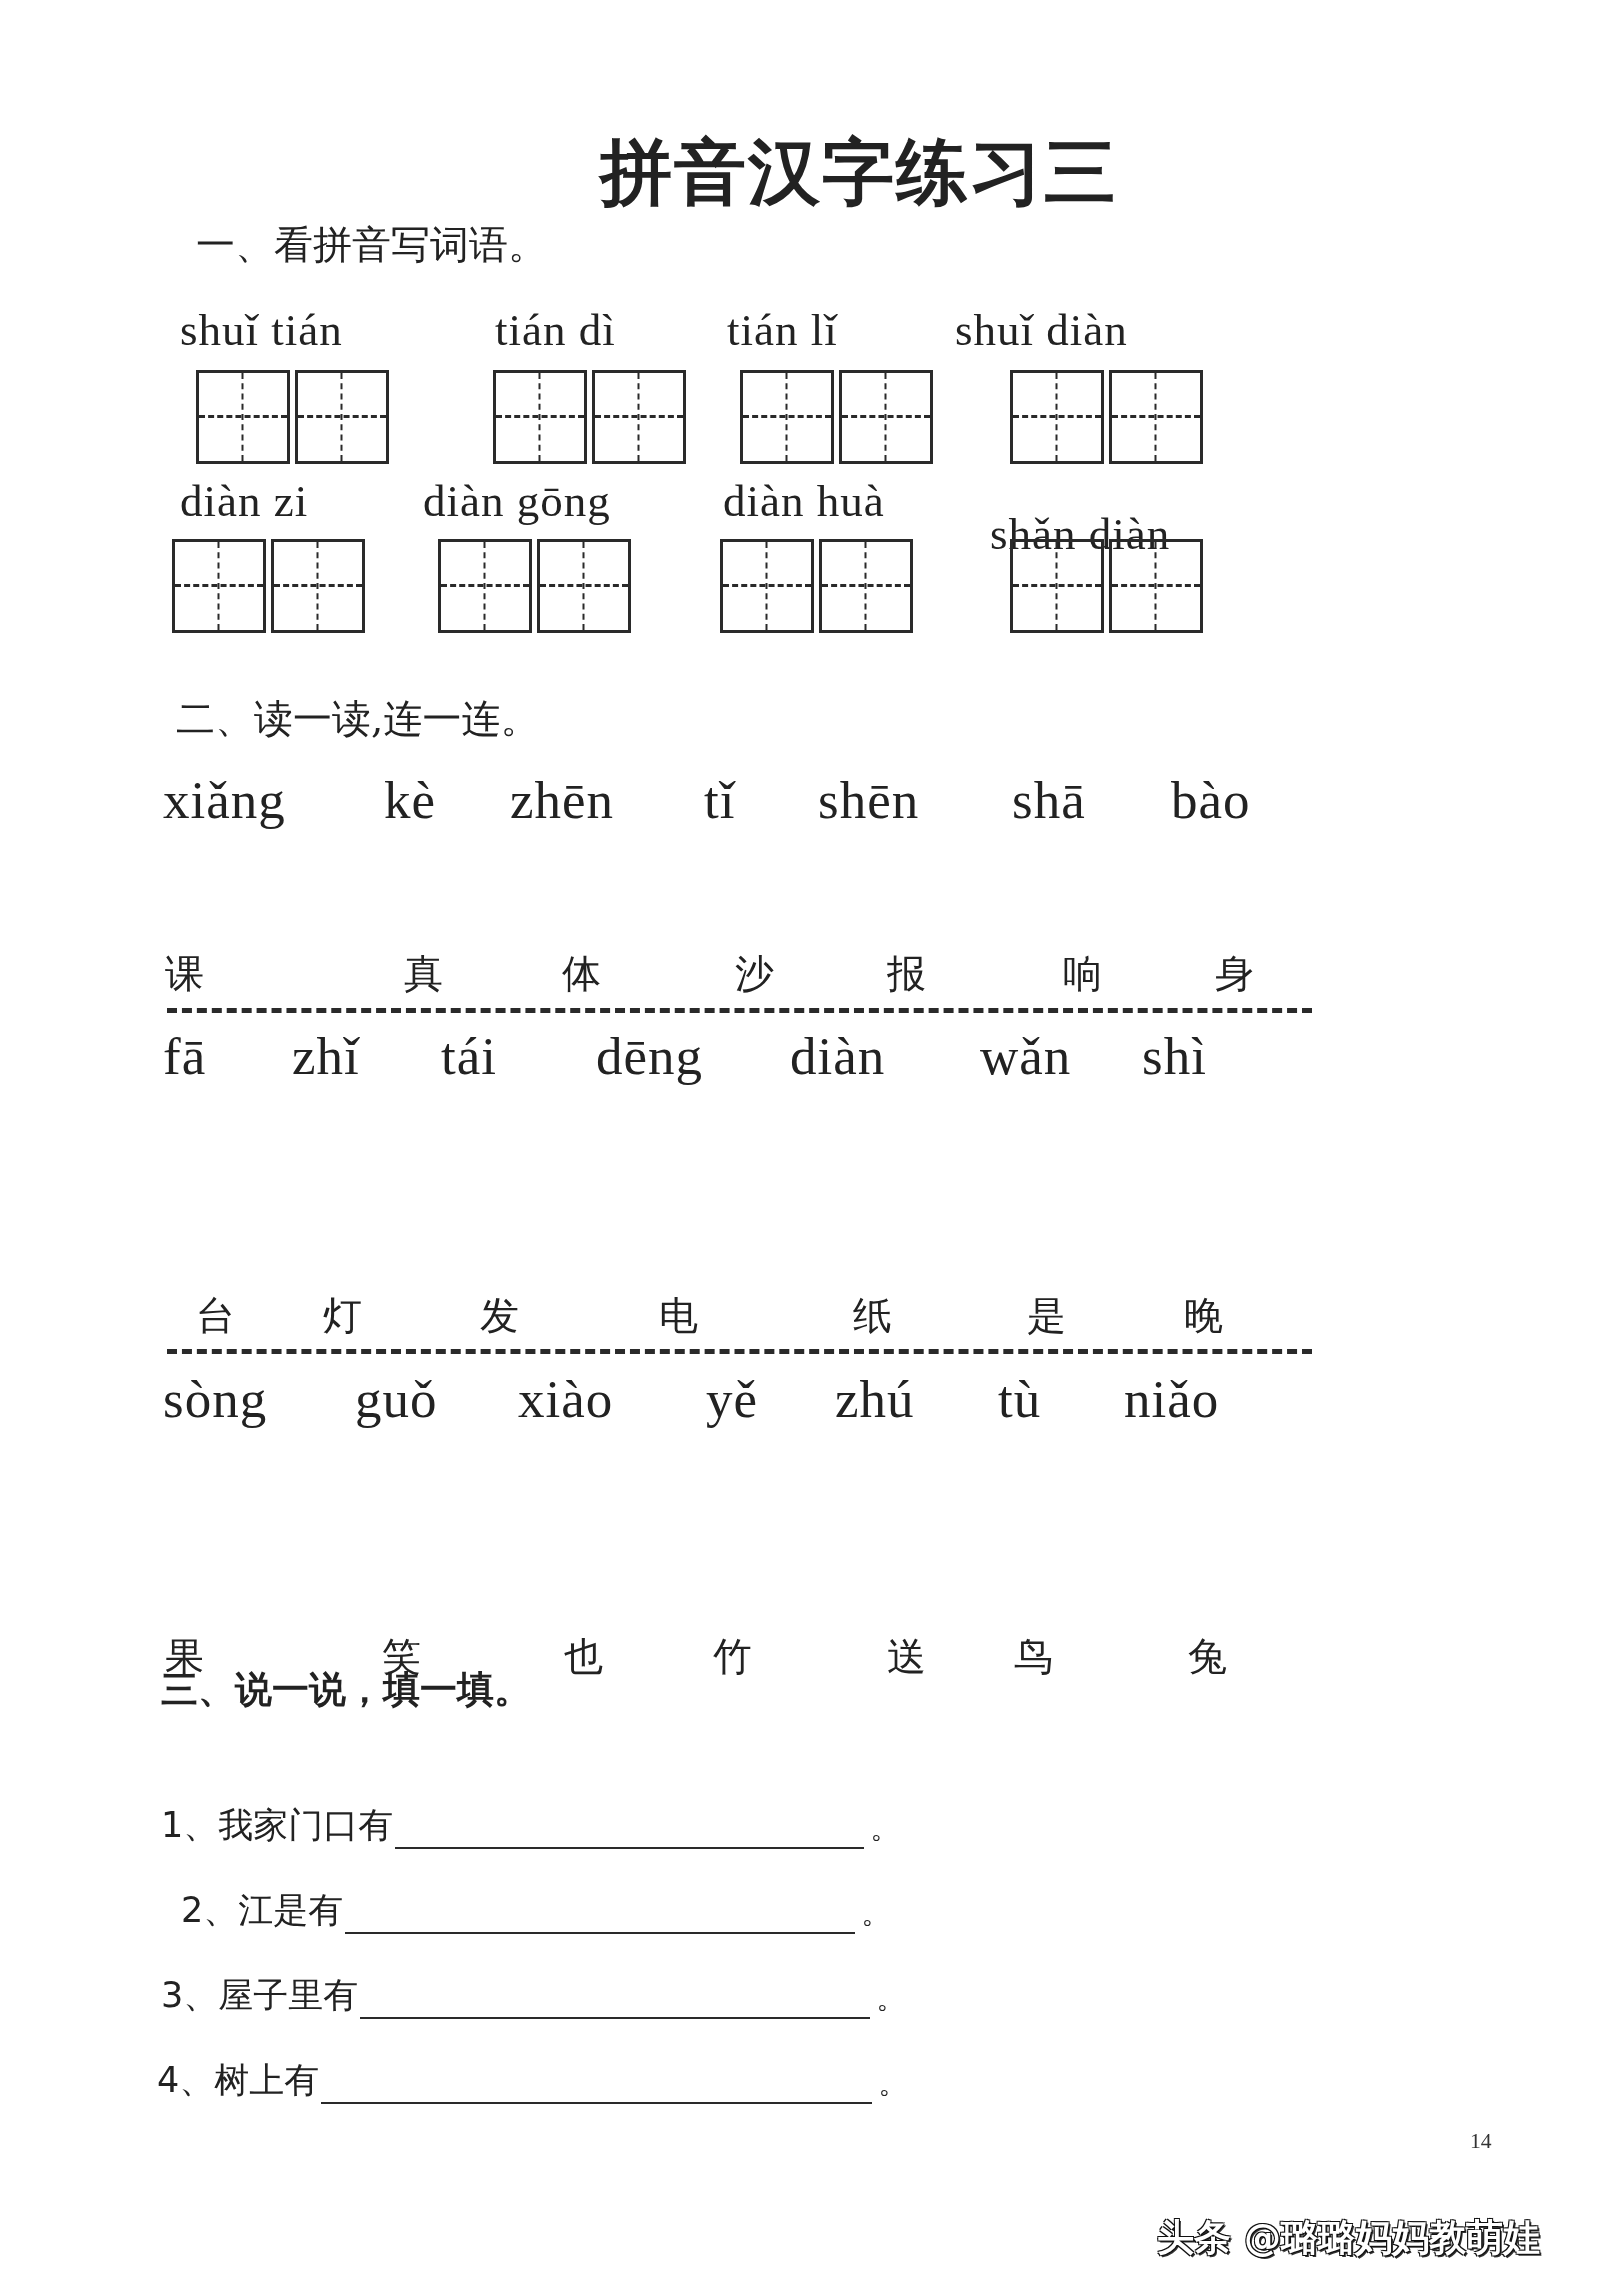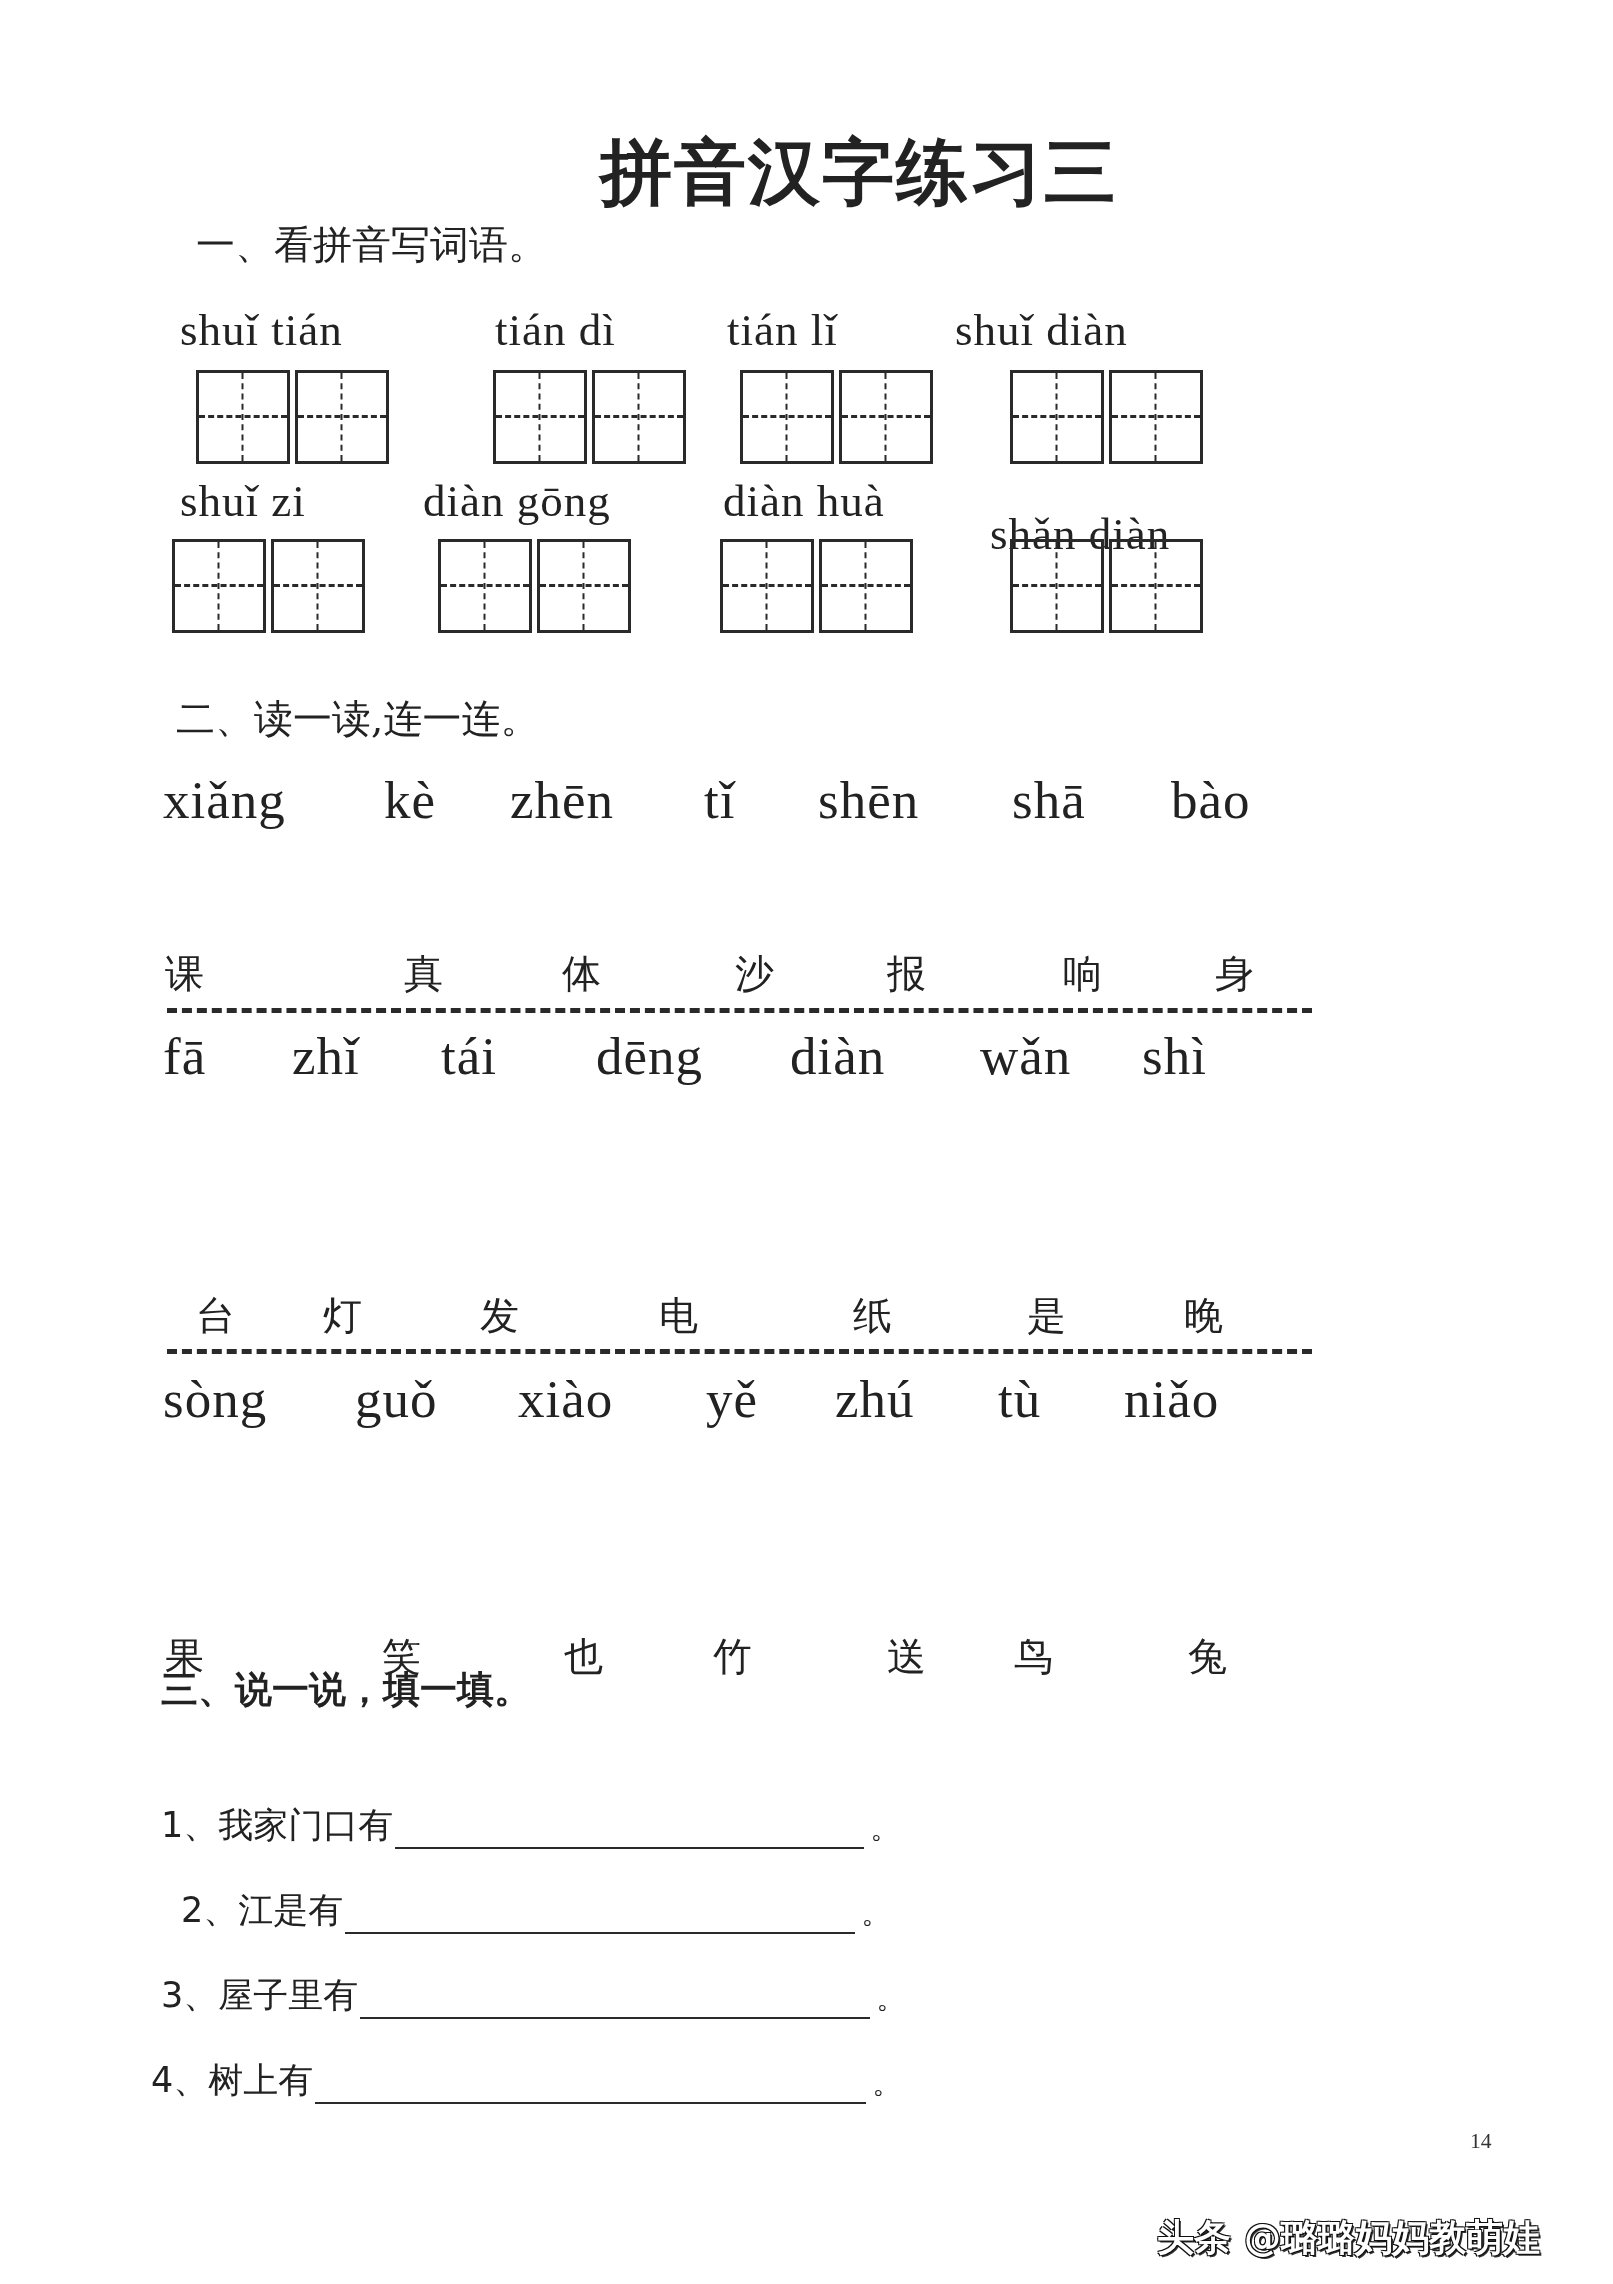--- a/index.html
+++ b/index.html
@@ -55,21 +55,21 @@
 </div>
 <div class="grid-pair" style="left:740px; top:370px;">
   <div class="grid-box"></div>
   <div class="grid-box"></div>
 </div>
 <div class="grid-pair" style="left:1010px; top:370px;">
   <div class="grid-box"></div>
   <div class="grid-box"></div>
 </div>
 
-<div class="abs py-small" style="left:180px; top:475px;">shuǐ zi</div>
+<div class="abs py-small" style="left:180px; top:475px;">diàn zi</div>
 <div class="abs py-small" style="left:423px; top:475px;">diàn gōng</div>
 <div class="abs py-small" style="left:723px; top:475px;">diàn huà</div>
 <div class="abs py-small" style="left:990px; top:475px;margin-top:33px;">shǎn diàn</div>
 
 <div class="grid-pair" style="left:172px; top:539px;">
   <div class="grid-box"></div>
   <div class="grid-box"></div>
 </div>
 <div class="grid-pair" style="left:438px; top:539px;">
   <div class="grid-box"></div>
@@ -148,21 +148,21 @@
 <div class="abs fill-row" style="left:161px; top:1887px;margin-left:20px;">
   <span>2、江是有</span>
   <span class="fill-line" style="width:510px;"></span>
   <span class="fill-end">。</span>
 </div>
 <div class="abs fill-row" style="left:161px; top:1972px;">
   <span>3、屋子里有</span>
   <span class="fill-line" style="width:510px;"></span>
   <span class="fill-end">。</span>
 </div>
-<div class="abs fill-row" style="left:151px; top:2057px;">
+<div class="abs fill-row" style="left:157px; top:2057px;">
   <span>4、树上有</span>
   <span class="fill-line" style="width:551px;"></span>
   <span class="fill-end">。</span>
 </div>
 
 <div class="abs page-num" style="left:1470px; top:2129px;">14</div>
 <div class="abs watermark" style="left:1157px; top:2213px;">头条 @璐璐妈妈教萌娃</div>
 
 
 </body></html>

